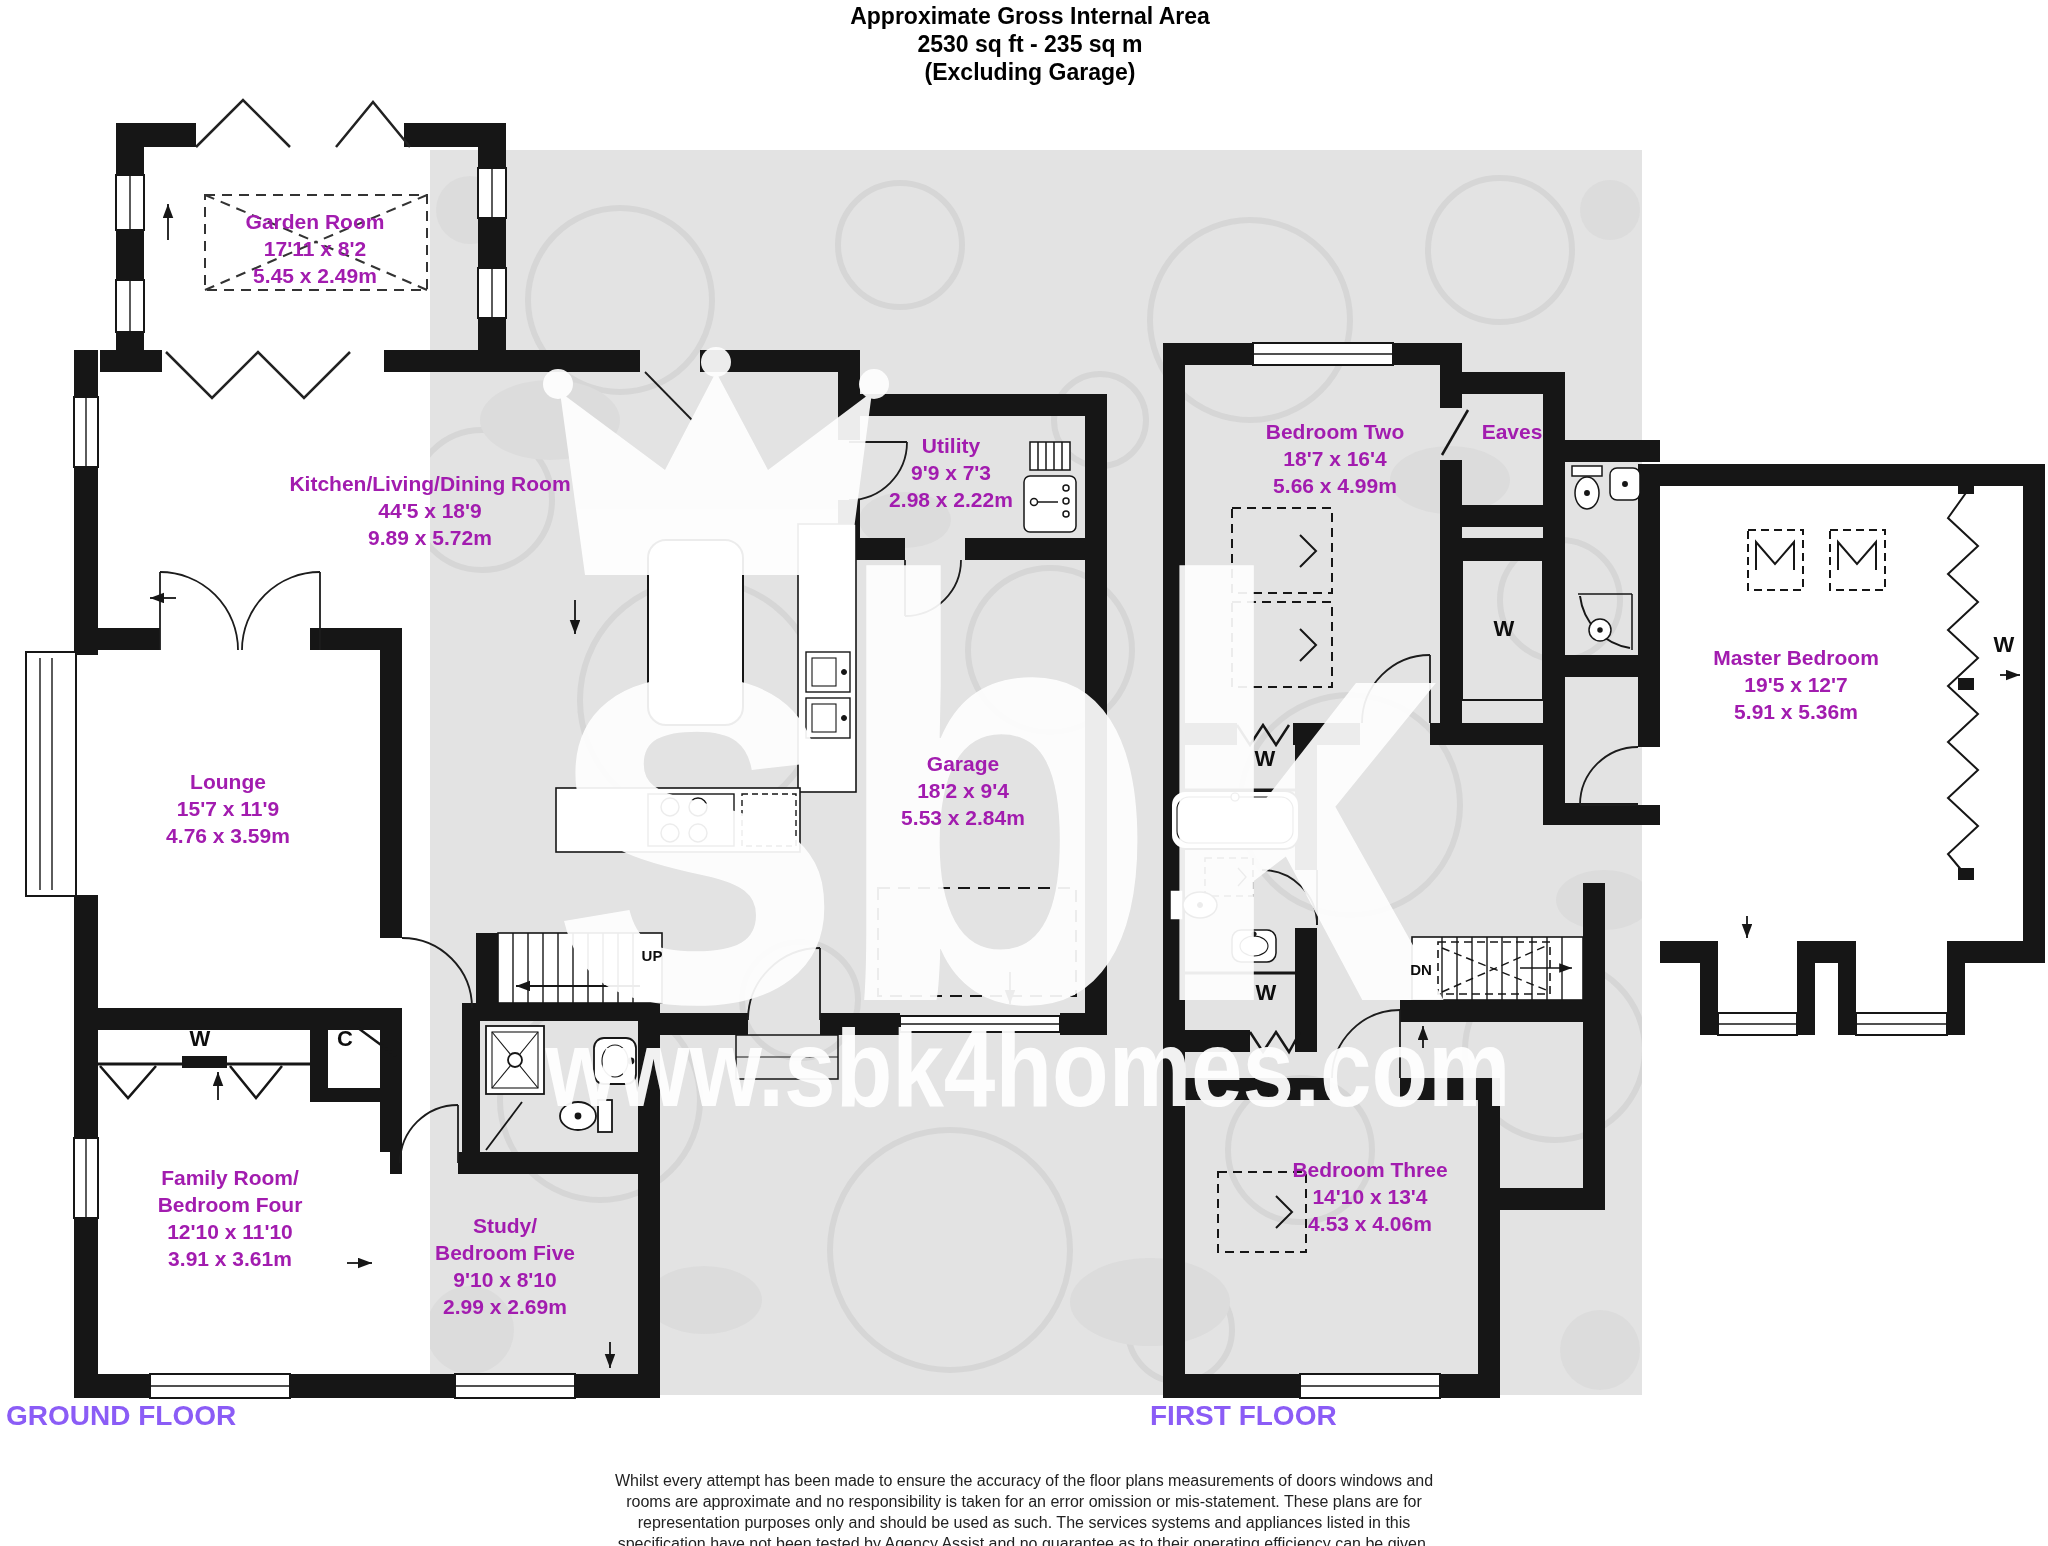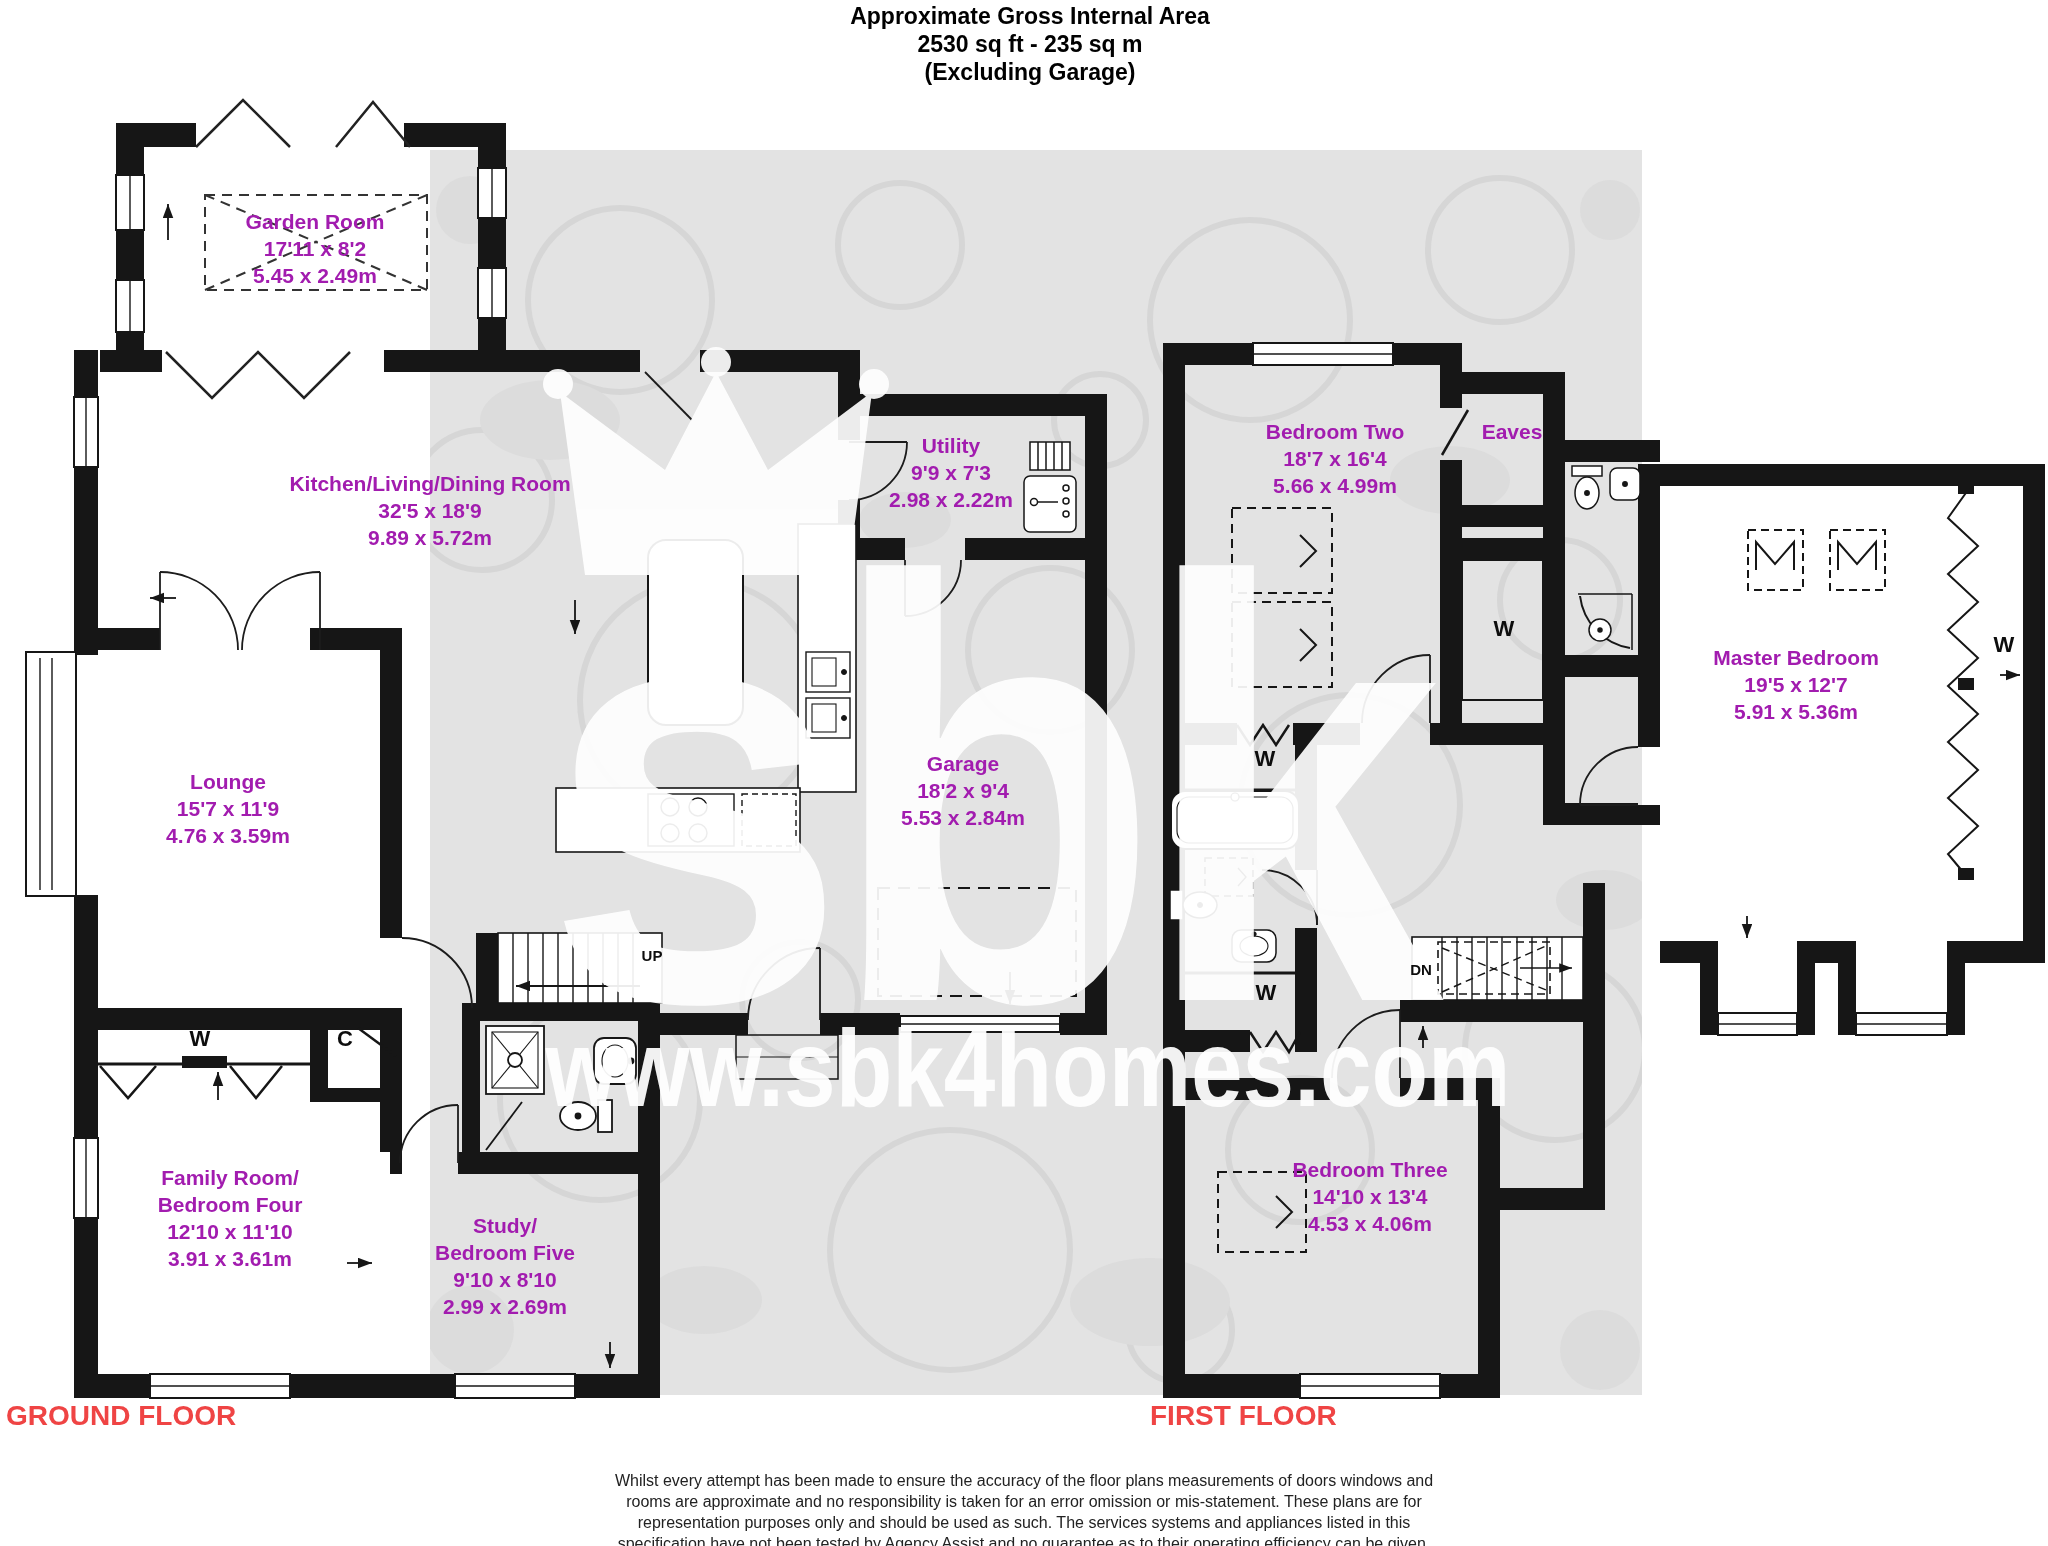--- a/index.html
+++ b/index.html
@@ -7,21 +7,21 @@
   .canvas{position:relative;width:2048px;height:1546px;overflow:hidden;background:#fff;}
   svg.layer{position:absolute;left:0;top:0;}
   .hdr{position:absolute;left:0;right:0;top:2px;text-align:center;color:#000;font-weight:bold;
        font-size:23px;line-height:28px;z-index:30;padding-left:12px;}
   .rl{position:absolute;transform:translate(-50%,0);text-align:center;color:#a21caf;font-weight:bold;
       font-size:21px;line-height:27px;white-space:nowrap;z-index:30;}
   .rl span{display:block;}
   .ann{position:absolute;transform:translate(-50%,0);color:#0d0d0d;font-weight:bold;font-size:22px;
        line-height:22px;z-index:30;white-space:nowrap;}
   .ann.small{font-size:15px;line-height:15px;}
-  .floor-label{position:absolute;color:#ef4444;font-weight:bold;font-size:28px;z-index:30;white-space:nowrap;}
+  .floor-label{position:absolute;color:#8b5cf6;font-weight:bold;font-size:28px;z-index:30;white-space:nowrap;}
   .disc{position:absolute;left:0;right:0;top:1470px;text-align:center;color:#222;font-size:16px;
         line-height:21px;z-index:30;}
   .disc span{display:block;}
 </style>
 </head>
 <body>
 
 <div class="canvas">
 
   <svg class="layer" width="2048" height="1546" viewBox="0 0 2048 1546" style="z-index:10">
@@ -427,21 +427,21 @@
     <span>(Excluding Garage)</span>
   </div>
 
   <div class="rl" style="left:315px;top:208px">
     <span>Garden Room</span>
     <span>17'11 x 8'2</span>
     <span>5.45 x 2.49m</span>
   </div>
   <div class="rl" style="left:430px;top:470px">
     <span>Kitchen/Living/Dining Room</span>
-    <span>32'5 x 18'9</span>
+    <span>44'5 x 18'9</span>
     <span>9.89 x 5.72m</span>
   </div>
   <div class="rl" style="left:951px;top:432px">
     <span>Utility</span>
     <span>9'9 x 7'3</span>
     <span>2.98 x 2.22m</span>
   </div>
   <div class="rl" style="left:228px;top:768px">
     <span>Lounge</span>
     <span>15'7 x 11'9</span>

